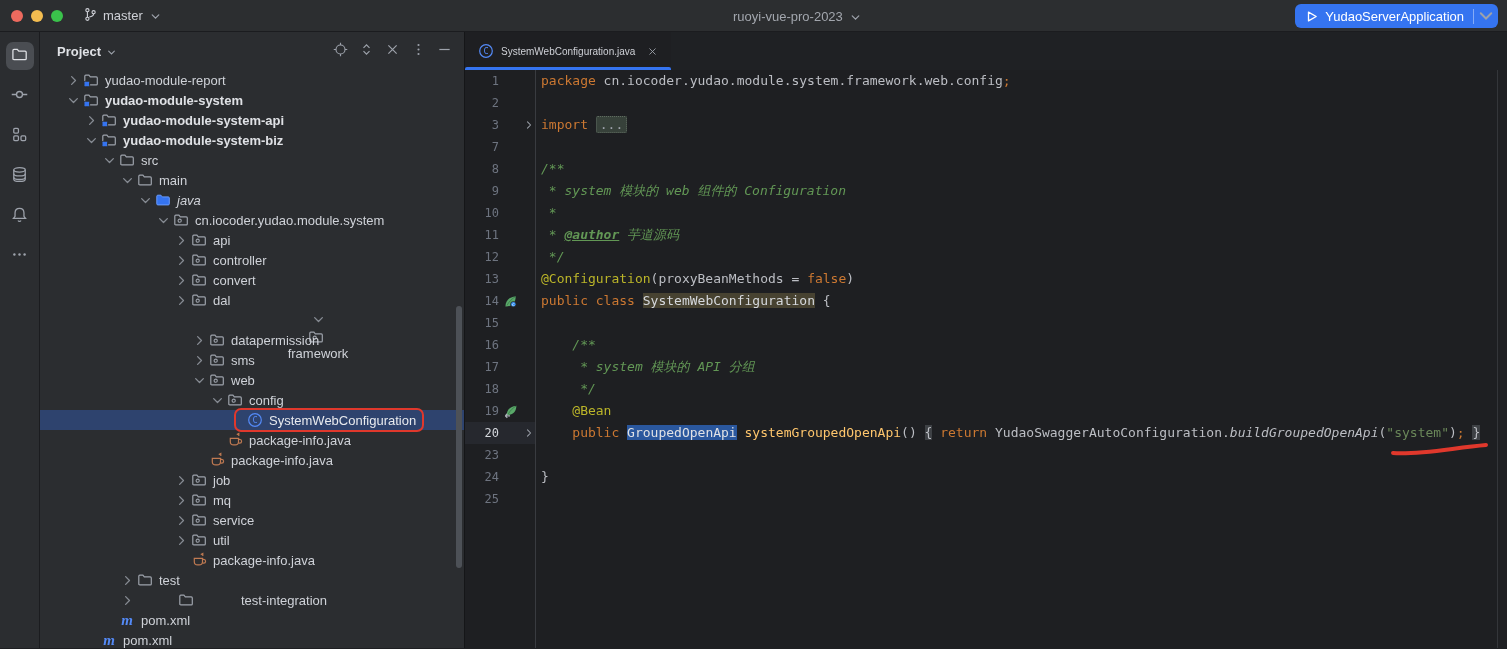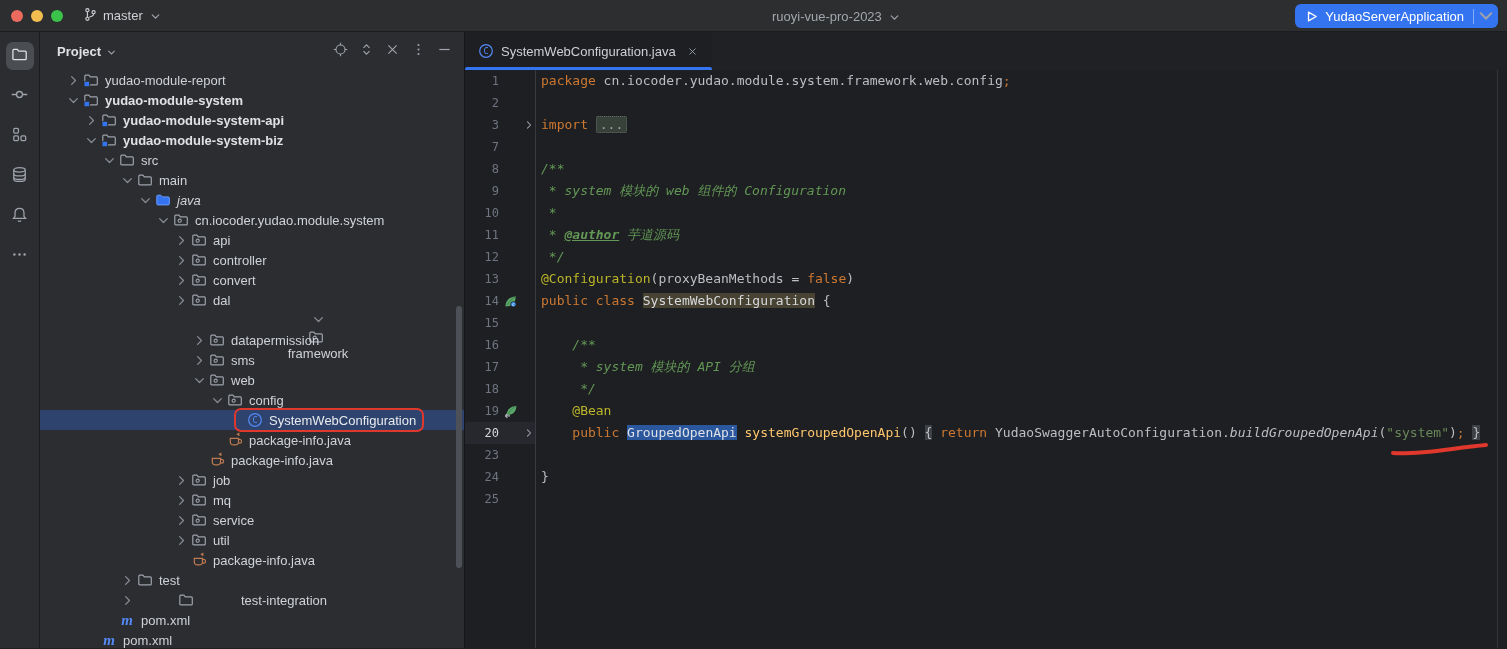--- a/index.html
+++ b/index.html
@@ -8,21 +8,21 @@
 
   
   .titlebar { height:32px; background:#2c2e30; display:flex; align-items:center; position:relative;
               border-bottom:1px solid #1b1c1f; }
   .traffic { display:flex; gap:8px; margin-left:11px; }
   .traffic i { width:12px; height:12px; border-radius:50%; display:block; }
   .tl-red{background:#ed6a5e}.tl-yellow{background:#f4bd50}.tl-green{background:#3ac24b}
   .branch { display:flex; align-items:center; gap:5px; margin-left:20px; color:#ced0d6; font-size:13px; }
   .branch svg, .win-title svg { width:15px; height:15px; }
   .chev-dn { width:13px; height:13px; color:#9da2ab; }
-  .win-title { position:absolute; left:772px; top:0; height:32px; display:flex; align-items:center; gap:5px;
+  .win-title { position:absolute; left:733px; top:0; height:32px; display:flex; align-items:center; gap:5px;
                color:#a2a6ad; font-size:13px; }
   .run-btn { position:absolute; right:9px; top:4px; height:24px; background:#3574f0; border-radius:6px;
              display:flex; align-items:center; color:#fff; font-size:13px; padding-left:9px; cursor:default; }
   .run-btn .play { width:15px; height:15px; margin-right:6px; }
   .run-btn .sep { width:1px; height:15px; background:rgba(255,255,255,.4); margin-left:9px; }
   .run-btn .dd { width:24px; height:24px; display:flex; align-items:center; justify-content:center; }
 
   
   .main { display:flex; height:616px; }
 
@@ -56,21 +56,21 @@
   .ann-box { display:flex; align-items:center; border:2.5px solid #e0382c; border-radius:7px;
              padding:1px 6px 1px 10px; margin:-4px 0 -4px -10px; }
   .tree-scrollbar { position:absolute; right:2px; top:274px; width:6px; height:262px;
                     background:#4d5157; border-radius:3px; }
 
   .editor-area { flex:1; display:flex; flex-direction:column; background:#1e1f22; position:relative; overflow:hidden; }
   .tab-bar { height:38px; display:flex; flex:none; background:#1f2124; }
   .tab { display:flex; align-items:center; padding:0 10px 0 13px; position:relative; background:#1e1f22; }
   .tab-underline { position:absolute; left:0; right:0; bottom:0; height:3px; background:#3574f0; border-radius:2px 2px 0 0; }
   .tab .t-icon { margin-right:7px; width:16px; }
-  .tab-label { font-size:13px; color:#ced0d6; }
+  .tab-label { font-size:10px; color:#ced0d6; }
   .tab-close { width:18px; height:18px; margin-left:8px; color:#9da2ab; display:flex; align-items:center; justify-content:center; }
   .tab-close svg { width:11px; height:11px; }
 
   .editor { flex:1; display:flex; font-family:"DejaVu Sans Mono", monospace; font-size:13px; line-height:22px;
             position:relative; overflow:hidden; }
   .gutter { width:71px; flex:none; border-right:1px solid #393b40; }
   .g-row { height:22px; display:flex; align-items:center; }
   .g-row.current { background:#26282e; }
   .g-num { width:34px; text-align:right; font-size:12px; color:#6e7480; flex:none; }
   .g-row.current .g-num { color:#d5d8dd; }

